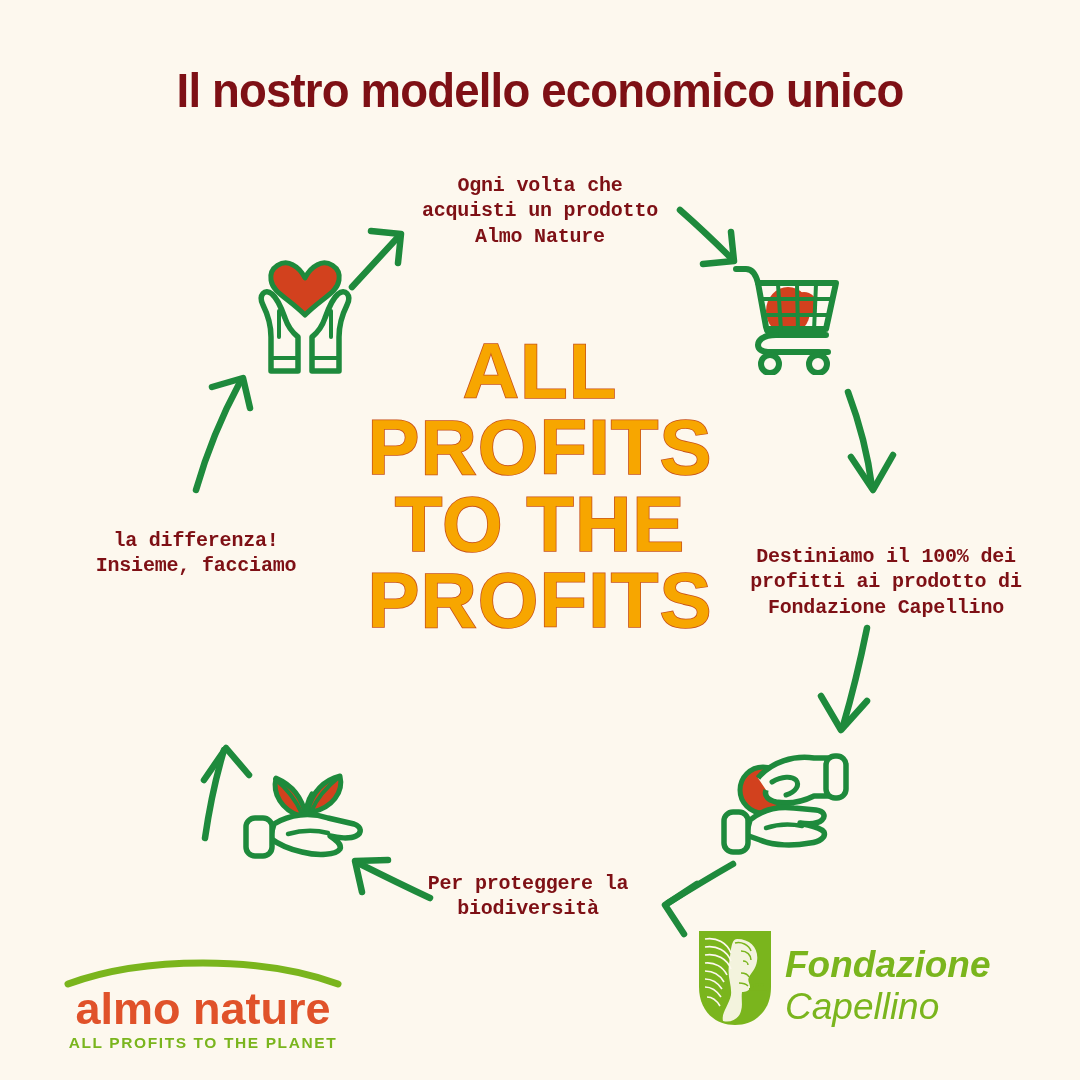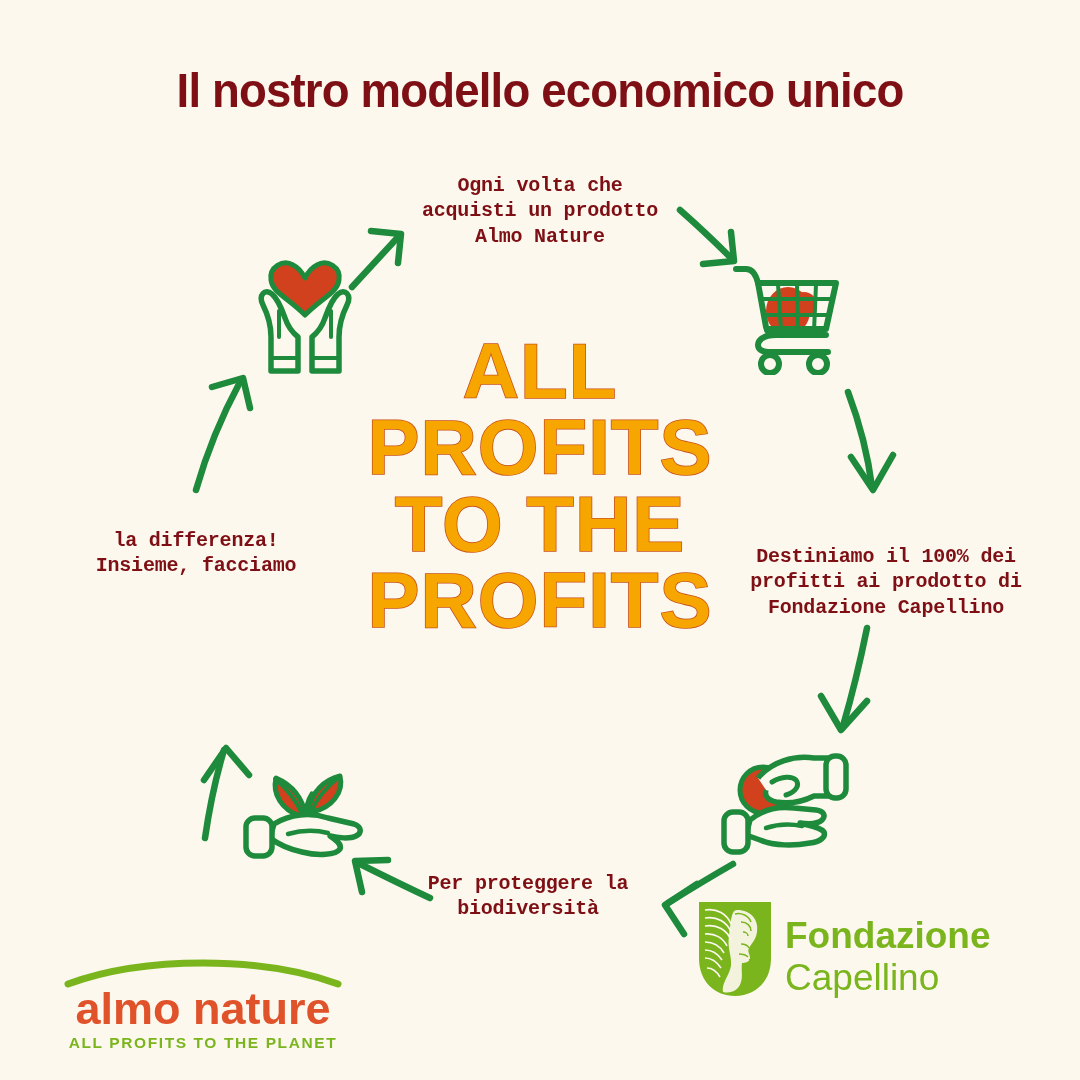--- a/index.html
+++ b/index.html
@@ -70,21 +70,21 @@
   #icon-hands-heart { left: 243px; top: 253px; width: 124px; height: 122px; }
   #icon-cart        { left: 722px; top: 253px; width: 124px; height: 122px; }
   #icon-coin-hands  { left: 716px; top: 740px; width: 136px; height: 120px; }
   #icon-plant-hand  { left: 238px; top: 738px; width: 140px; height: 122px; }
 
   
   #arrows { position: absolute; left: 0; top: 0; width: 1080px; height: 1080px; }
 
   
   #logo-almo-nature { position: absolute; left: 64px;  top: 958px; width: 278px; height: 96px; }
-  #logo-fondazione  { position: absolute; left: 697px; top: 900px; width: 320px; height: 100px; }
+  #logo-fondazione  { position: absolute; left: 697px; top: 929px; width: 320px; height: 100px; font-style: italic; }
 </style>
 </head>
 <body>
 
 <div id="canvas">
 
   <div id="page-title">Il nostro modello economico unico</div>
 
   <div id="center-headline">
     <span class="hl-line">ALL</span>

